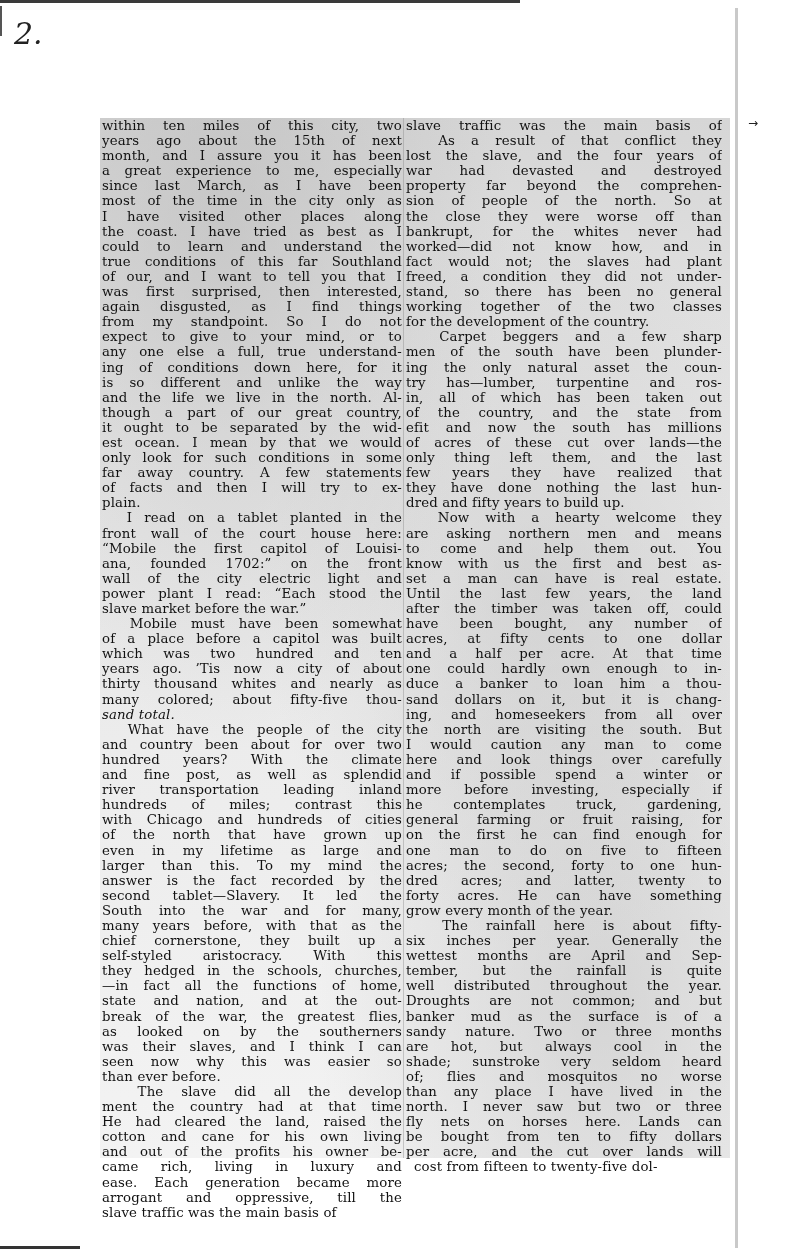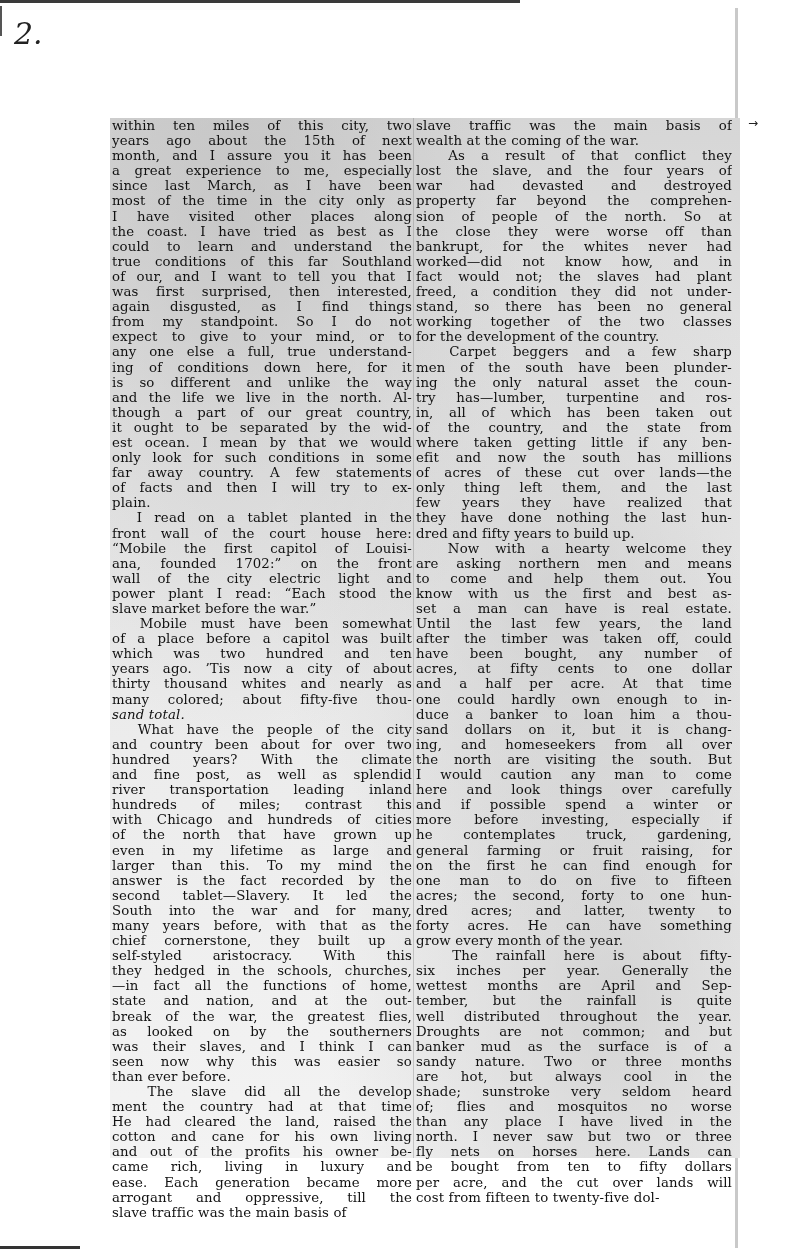--- a/index.html
+++ b/index.html
@@ -10,21 +10,21 @@
   .top-edge { position: absolute; left: 0; top: 0; width: 520px; height: 3px; background: #3a3a3a; }
   .left-edge { position: absolute; left: 0; top: 6px; width: 2px; height: 30px; background: #555; }
   .bottom-edge { position: absolute; left: 0; bottom: 0; width: 80px; height: 3px; background: #333; }
   .page-number {
     position: absolute; left: 14px; top: 16px; font-family: "DejaVu Serif", serif;
     font-size: 30px; color: #222; font-style: italic;
   }
   .right-rule { position: absolute; left: 735px; top: 8px; width: 3px; height: 1240px; background: #c9c9c9; }
   .right-mark { position: absolute; left: 748px; top: 116px; font-size: 12px; color: #222; font-family: "DejaVu Sans", sans-serif; }
   .clipping {
-    position: absolute; left: 110px; top: 118px; width: 630px; height: 1040px;
+    position: absolute; left: 100px; top: 118px; width: 630px; height: 1040px;
     background: linear-gradient(180deg, #d6d6d6 0%, #e6e6e6 30%, #ececec 60%, #f3f3f3 100%);
   }
   .clip-fade {
     position: absolute; left: 0; top: 0; right: 0; bottom: 0;
     background:
       radial-gradient(ellipse at 20% 10%, rgba(180,180,180,0.5), transparent 40%),
       radial-gradient(ellipse at 70% 45%, rgba(190,190,190,0.45), transparent 45%),
       radial-gradient(ellipse at 80% 85%, rgba(185,185,185,0.5), transparent 40%);
   }
   .column {
@@ -119,41 +119,39 @@
       <span class="line">He had cleared the land, raised the</span>
       <span class="line">cotton and cane for his own living</span>
       <span class="line">and out of the profits his owner be-</span>
       <span class="line">came rich, living in luxury and</span>
       <span class="line">ease. Each generation became more</span>
       <span class="line">arrogant and oppressive, till the</span>
       <span class="line" style="text-align-last: left;">slave traffic was the main basis of</span>
     </div>
   <div class="column col-right" id="col-right">
       <span class="line">slave traffic was the main basis of</span>
-      <span class="line" style="text-align-last: left;">wealth at the coming of the war.</span>
       <span class="line">&nbsp;&nbsp;As a result of that conflict they</span>
       <span class="line">lost the slave, and the four years of</span>
       <span class="line">war had devasted and destroyed</span>
       <span class="line">property far beyond the comprehen-</span>
       <span class="line">sion of people of the north. So at</span>
       <span class="line">the close they were worse off than</span>
       <span class="line">bankrupt, for the whites never had</span>
       <span class="line">worked—did not know how, and in</span>
       <span class="line">fact would not; the slaves had plant</span>
       <span class="line">freed, a condition they did not under-</span>
       <span class="line">stand, so there has been no general</span>
       <span class="line">working together of the two classes</span>
       <span class="line" style="text-align-last: left;">for the development of the country.</span>
       <span class="line">&nbsp;&nbsp;Carpet beggers and a few sharp</span>
       <span class="line">men of the south have been plunder-</span>
       <span class="line">ing the only natural asset the coun-</span>
       <span class="line">try has—lumber, turpentine and ros-</span>
       <span class="line">in, all of which has been taken out</span>
       <span class="line">of the country, and the state from</span>
-      <span class="line">where taken getting little if any ben-</span>
       <span class="line">efit and now the south has millions</span>
       <span class="line">of acres of these cut over lands—the</span>
       <span class="line">only thing left them, and the last</span>
       <span class="line">few years they have realized that</span>
       <span class="line">they have done nothing the last hun-</span>
       <span class="line" style="text-align-last: left;">dred and fifty years to build up.</span>
       <span class="line">&nbsp;&nbsp;Now with a hearty welcome they</span>
       <span class="line">are asking northern men and means</span>
       <span class="line">to come and help them out. You</span>
       <span class="line">know with us the first and best as-</span>
@@ -189,15 +187,15 @@
       <span class="line">banker mud as the surface is of a</span>
       <span class="line">sandy nature. Two or three months</span>
       <span class="line">are hot, but always cool in the</span>
       <span class="line">shade; sunstroke very seldom heard</span>
       <span class="line">of; flies and mosquitos no worse</span>
       <span class="line">than any place I have lived in the</span>
       <span class="line">north. I never saw but two or three</span>
       <span class="line">fly nets on horses here. Lands can</span>
       <span class="line">be bought from ten to fifty dollars</span>
       <span class="line">per acre, and the cut over lands will</span>
-      <span class="line" style="text-align-last: left;">cost from fifteen to twenty-five dol-</span>
+      <span class="line" style="text-align-last: left; margin-left: 8px;">cost from fifteen to twenty-five dol-</span>
     </div>
 </div>
 
 </body></html>

